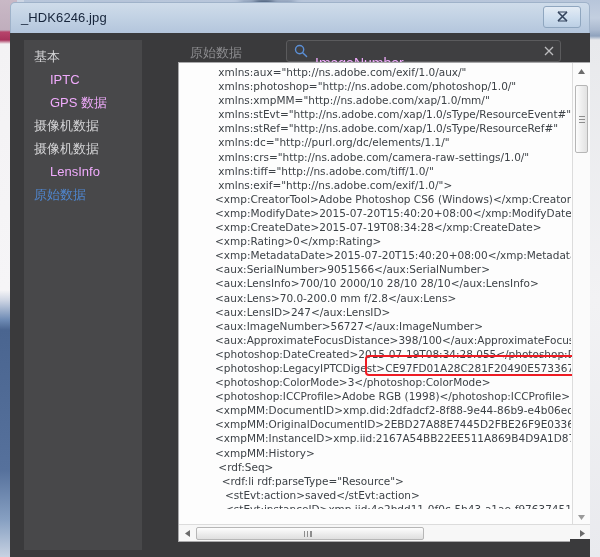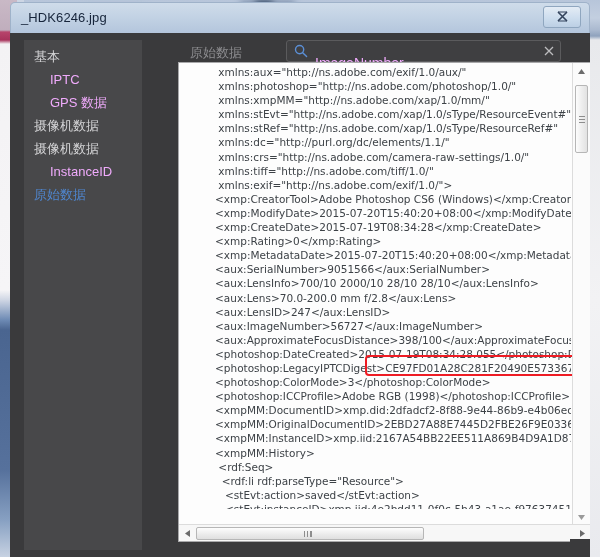--- a/index.html
+++ b/index.html
@@ -311,21 +311,21 @@
 
 <div id="dialog-body">
 
   <div id="sidebar">
     <div id="sidebar-list">
         <div class="sidebar-item"><span>基本</span></div>
         <div class="sidebar-item accent"><span>IPTC</span></div>
         <div class="sidebar-item accent"><span>GPS 数据</span></div>
         <div class="sidebar-item"><span>摄像机数据</span></div>
         <div class="sidebar-item"><span>摄像机数据</span></div>
-        <div class="sidebar-item accent"><span>InstanceID</span></div>
+        <div class="sidebar-item accent"><span>LensInfo</span></div>
         <div class="sidebar-item selected"><span>原始数据</span></div>
       </div>
   </div>
 
   <div id="right-pane">
 
     <div id="pane-header">
       <div id="pane-title">原始数据</div>
       <div id="search-box">
         <span id="search-icon">

